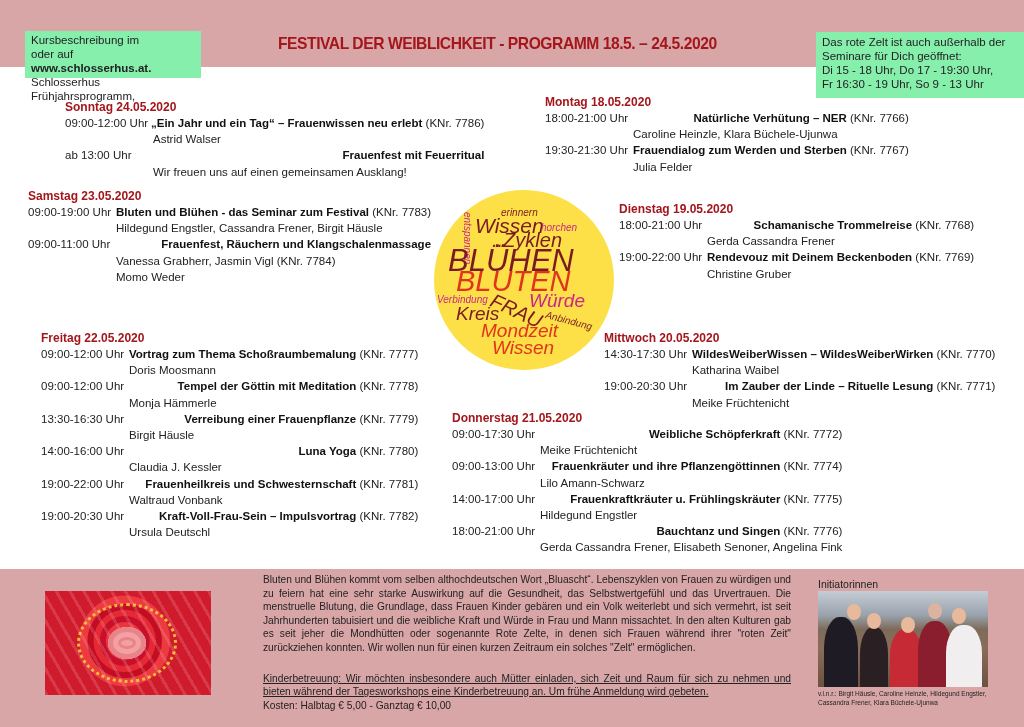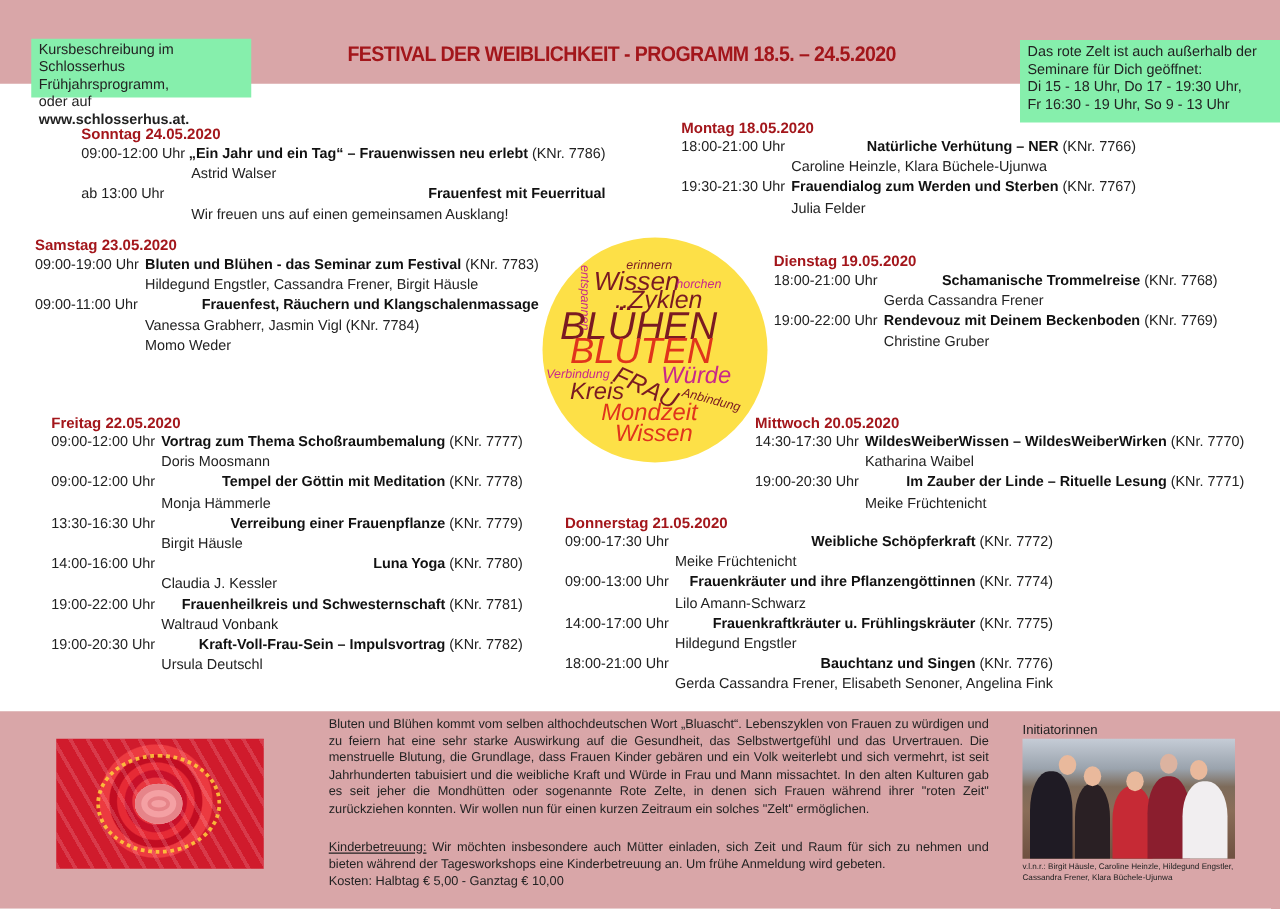--- a/index.html
+++ b/index.html
@@ -45,22 +45,22 @@
     .team-caption { position: absolute; left: 818px; top: 689px; width: 180px; font-size: 6.5px; line-height: 9px; color: #222; }
   </style>
 </head>
 <body>
 
 <div class="top-band"></div>
 <div class="bottom-band"></div>
 
 <div class="note-box note-left">
   <div>Kursbeschreibung im</div>
+  <div><span>oder auf </span><b>www.schlosserhus.at.</b></div>
   <div>Schlosserhus Frühjahrsprogramm,</div>
-  <div><span>oder auf </span><b>www.schlosserhus.at.</b></div>
 </div>
 
 <div class="main-title">FESTIVAL DER WEIBLICHKEIT -  PROGRAMM 18.5. – 24.5.2020</div>
 
 <div class="note-box note-right">
   <div>Das rote Zelt ist auch außerhalb der</div>
   <div>Seminare für Dich geöffnet:</div>
   <div>Di  15 - 18 Uhr, Do 17 - 19:30 Uhr,</div>
   <div>Fr 16:30 - 19 Uhr, So 9 - 13 Uhr</div>
 </div>
@@ -212,21 +212,21 @@
 </div>
 
 <div class="photo-left">
   <div class="pattern"></div>
   <div class="lights"></div>
   <div class="center"></div>
 </div>
 
 <div class="bottom-text">
   <p>Bluten und Blühen kommt vom selben althochdeutschen Wort „Bluascht“. Lebenszyklen von Frauen zu würdigen und zu feiern hat eine sehr starke Auswirkung auf die Gesundheit, das Selbstwertgefühl und das Urvertrauen. Die menstruelle Blutung, die Grundlage, dass Frauen Kinder gebären und ein Volk weiterlebt und sich vermehrt, ist seit Jahrhunderten tabuisiert und die weibliche Kraft und Würde in Frau und Mann missachtet. In den alten Kulturen gab es seit jeher die Mondhütten oder sogenannte Rote Zelte, in denen sich Frauen während ihrer "roten Zeit" zurückziehen konnten. Wir wollen nun für einen kurzen Zeitraum ein solches "Zelt" ermöglichen.</p>
-  <div style="margin-top:17px;">
+  <div style="margin-top:17px;text-decoration:underline;">
     <span class="u">Kinderbetreuung:</span><span> Wir möchten insbesondere auch Mütter einladen, sich Zeit und Raum für sich zu nehmen und bieten während der Tagesworkshops eine Kinderbetreuung an. Um frühe Anmeldung wird gebeten.</span>
   </div>
   <div>Kosten: Halbtag € 5,00 - Ganztag € 10,00</div>
 </div>
 
 <div class="team-label">Initiatorinnen</div>
 <div class="team-photo">
   <div class="person" style="left:6px; width:34px; height:70px; background:#1f1b24;"></div>
   <div class="head" style="left:29px; top:13px;"></div>
   <div class="person" style="left:42px; width:28px; height:60px; background:#2a2024;"></div>

